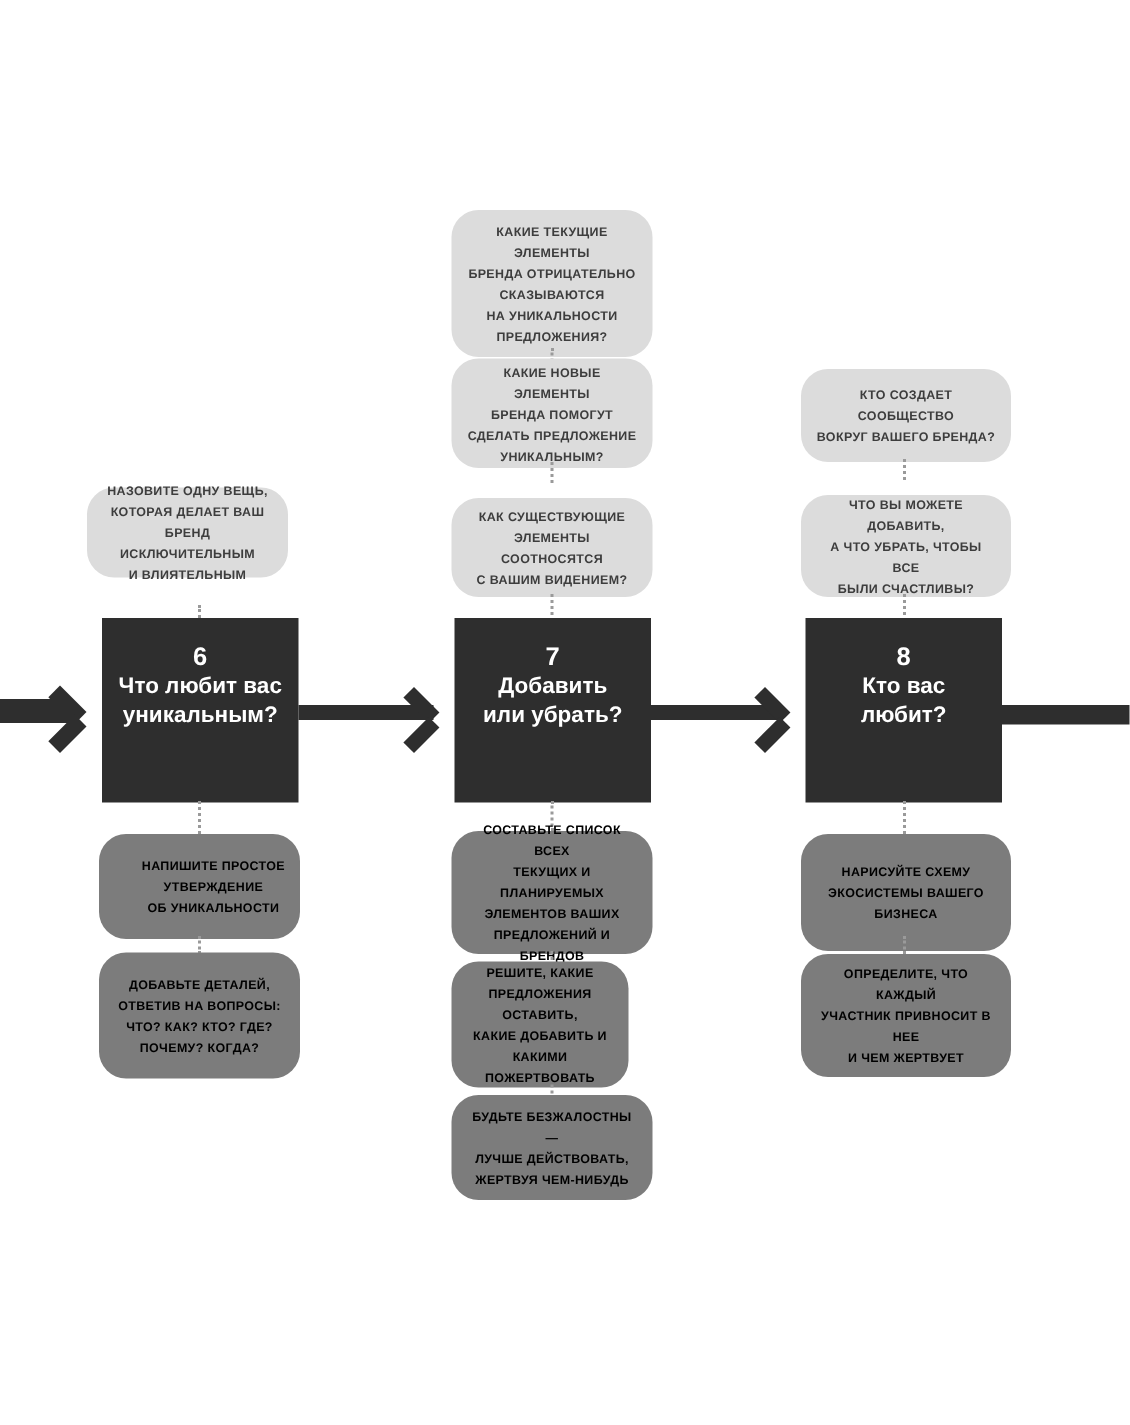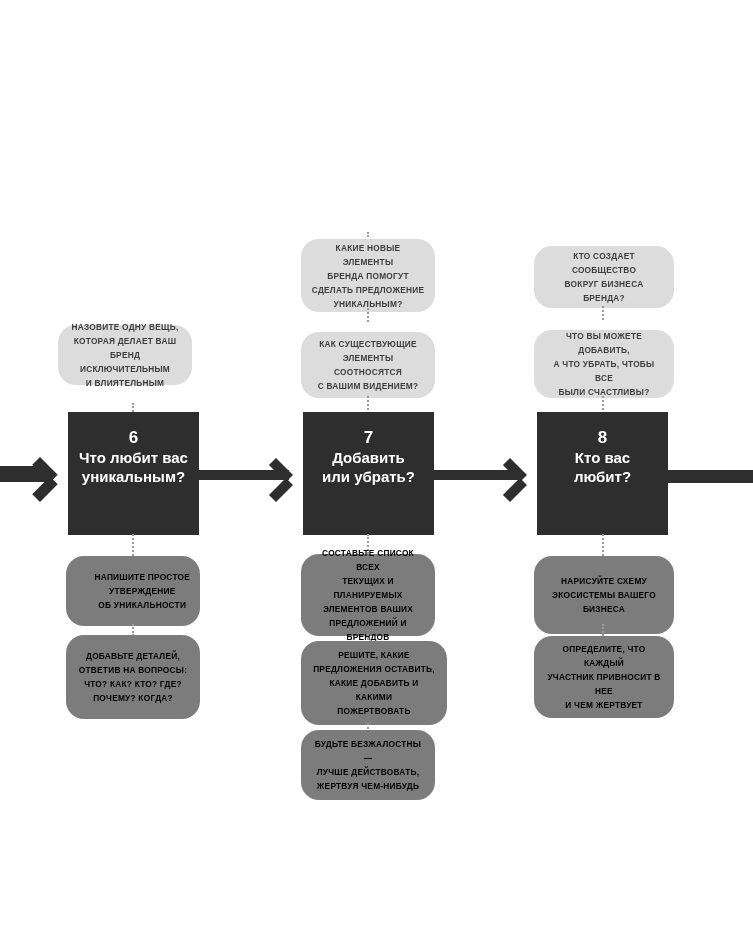--- a/index.html
+++ b/index.html
@@ -120,20 +120,27 @@
 ОБ УНИКАЛЬНОСТИ</span>
   </div>
   <div class="dots" style="left:132px;top:624px;height:12px;"></div>
   <div class="note dark" style="left:66px;top:635px;width:134px;height:84px;">
     <span class="txt">ДОБАВЬТЕ ДЕТАЛЕЙ,
 ОТВЕТИВ НА ВОПРОСЫ:
 ЧТО? КАК? КТО? ГДЕ?
 ПОЧЕМУ? КОГДА?</span>
   </div>
 
+  <div class="note light" style="left:301px;top:140px;width:134px;height:98px;">
+    <span class="txt">КАКИЕ ТЕКУЩИЕ ЭЛЕМЕНТЫ
+БРЕНДА ОТРИЦАТЕЛЬНО
+СКАЗЫВАЮТСЯ
+НА УНИКАЛЬНОСТИ
+ПРЕДЛОЖЕНИЯ?</span>
+  </div>
   <div class="dots" style="left:367px;top:232px;height:12px;"></div>
 
   <div class="note light" style="left:301px;top:239px;width:134px;height:73px;">
     <span class="txt">КАКИЕ НОВЫЕ ЭЛЕМЕНТЫ
 БРЕНДА ПОМОГУТ
 СДЕЛАТЬ ПРЕДЛОЖЕНИЕ
 УНИКАЛЬНЫМ?</span>
   </div>
   <div class="dots" style="left:367px;top:308px;height:14px;"></div>
 
@@ -151,36 +158,36 @@
   </div>
 
   <div class="dots" style="left:367px;top:534px;height:20px;"></div>
   <div class="note dark" style="left:301px;top:554px;width:134px;height:82px;">
     <span class="txt">СОСТАВЬТЕ СПИСОК ВСЕХ
 ТЕКУЩИХ И ПЛАНИРУЕМЫХ
 ЭЛЕМЕНТОВ ВАШИХ
 ПРЕДЛОЖЕНИЙ И БРЕНДОВ</span>
   </div>
   <div class="dots" style="left:367px;top:634px;height:10px;"></div>
-  <div class="note dark" style="left:301px;top:641px;width:146px;height:84px;padding-left:10px;">
+  <div class="note dark" style="left:301px;top:641px;width:118px;height:84px;padding-left:10px;">
     <span class="txt">РЕШИТЕ, КАКИЕ
 ПРЕДЛОЖЕНИЯ ОСТАВИТЬ,
 КАКИЕ ДОБАВИТЬ И КАКИМИ
 ПОЖЕРТВОВАТЬ</span>
   </div>
   <div class="dots" style="left:367px;top:723px;height:10px;"></div>
   <div class="note dark" style="left:301px;top:730px;width:134px;height:70px;">
     <span class="txt">БУДЬТЕ БЕЗЖАЛОСТНЫ —
 ЛУЧШЕ ДЕЙСТВОВАТЬ,
 ЖЕРТВУЯ ЧЕМ-НИБУДЬ</span>
   </div>
 
   <div class="note light" style="left:534px;top:246px;width:140px;height:62px;">
     <span class="txt">КТО СОЗДАЕТ СООБЩЕСТВО
-ВОКРУГ БИЗНЕСА БРЕНДА?</span>
+ВОКРУГ ВАШЕГО БРЕНДА?</span>
   </div>
   <div class="dots" style="left:602px;top:306px;height:14px;"></div>
 
   <div class="note light" style="left:534px;top:330px;width:140px;height:68px;">
     <span class="txt">ЧТО ВЫ МОЖЕТЕ ДОБАВИТЬ,
 А ЧТО УБРАТЬ, ЧТОБЫ ВСЕ
 БЫЛИ СЧАСТЛИВЫ?</span>
   </div>
   <div class="dots" style="left:602px;top:396px;height:18px;"></div>
 

